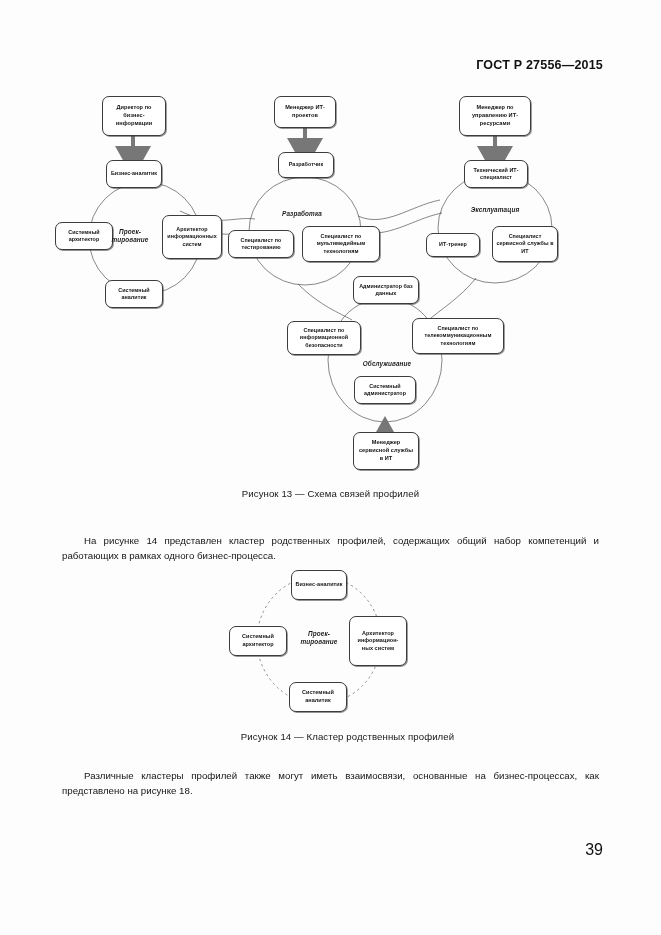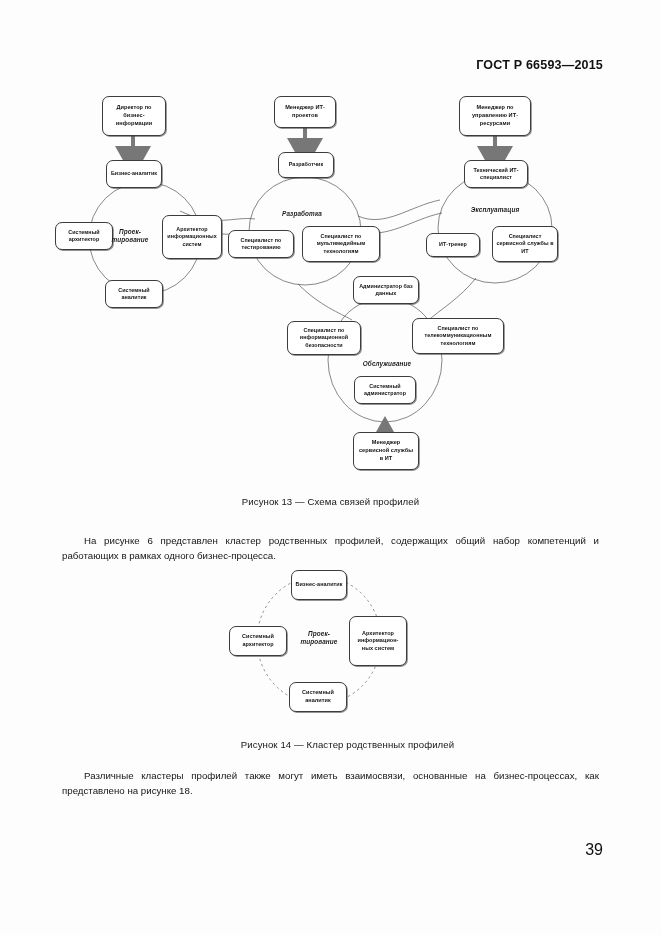--- a/index.html
+++ b/index.html
@@ -77,21 +77,20 @@
   }
 
   
   .caption {
     position: absolute;
     width: 100%;
     text-align: center;
     font-size: 9.6px;
     color: #161616;
     letter-spacing: 0.1px;
-    margin-top: 8px;
   }
   #caption13 { top: 488px; left: 0; }
   #caption14 { top: 731px; left: 17px; }
 
   
   .para {
     position: absolute;
     left: 62px;
     width: 537px;
     font-size: 9.7px;
@@ -122,21 +121,21 @@
     top: 841px;
     font-size: 16px;
     color: #111;
   }
 </style>
 </head>
 <body>
 
 <div class="page">
 
-  <div class="doc-header">ГОСТ Р 66593—2015</div>
+  <div class="doc-header">ГОСТ Р 27556—2015</div>
 
   <div class="fig13-wrap">
 
     <svg class="fig13-svg" width="580" height="400" viewBox="0 0 580 400">
       <defs>
         <marker id="ar13" markerWidth="9" markerHeight="9" refX="3" refY="4.5" orient="auto">
           <path d="M0,0 L8,4.5 L0,9 z" fill="#777777"></path>
         </marker>
       </defs>
 
@@ -184,21 +183,21 @@
     <div class="node" style="left:247px; top:233px; width:74px; height:34px;">Специалист по информационной безопасности</div>
     <div class="node" style="left:372px; top:230px; width:92px; height:36px;">Специалист по телекоммуникационным технологиям</div>
     <div class="node" style="left:314px; top:288px; width:62px; height:28px;">Системный администратор</div>
     <div class="cluster-label" style="left:305px; top:272px; width:84px;">Обслуживание</div>
 
     <div class="node big" style="left:313px; top:344px; width:66px; height:38px;">Менеджер сервисной службы в ИТ</div>
   </div>
 
   <div class="caption" id="caption13">Рисунок 13 — Схема связей профилей</div>
 
-  <div class="para" id="para1">На рисунке 6 представлен кластер родственных профилей, содержащих общий набор компетенций и работающих в рамках одного бизнес-процесса.</div>
+  <div class="para" id="para1">На рисунке 14 представлен кластер родственных профилей, содержащих общий набор компетенций и работающих в рамках одного бизнес-процесса.</div>
 
   <div class="fig14-wrap">
     <svg class="fig14-svg" width="215" height="165" viewBox="0 0 215 165">
       <ellipse cx="104" cy="78" rx="62" ry="64" fill="none" stroke="#777" stroke-width="0.8" stroke-dasharray="2.5 3"></ellipse>
     </svg>
 
     <div class="node" style="left:76px; top:8px; width:56px; height:30px;">Бизнес-аналитик</div>
     <div class="node" style="left:14px; top:64px; width:58px; height:30px;">Системный архитектор</div>
     <div class="node" style="left:134px; top:54px; width:58px; height:50px;">Архитектор информацион-ных систем</div>
     <div class="node" style="left:74px; top:120px; width:58px; height:30px;">Системный аналитик</div>

